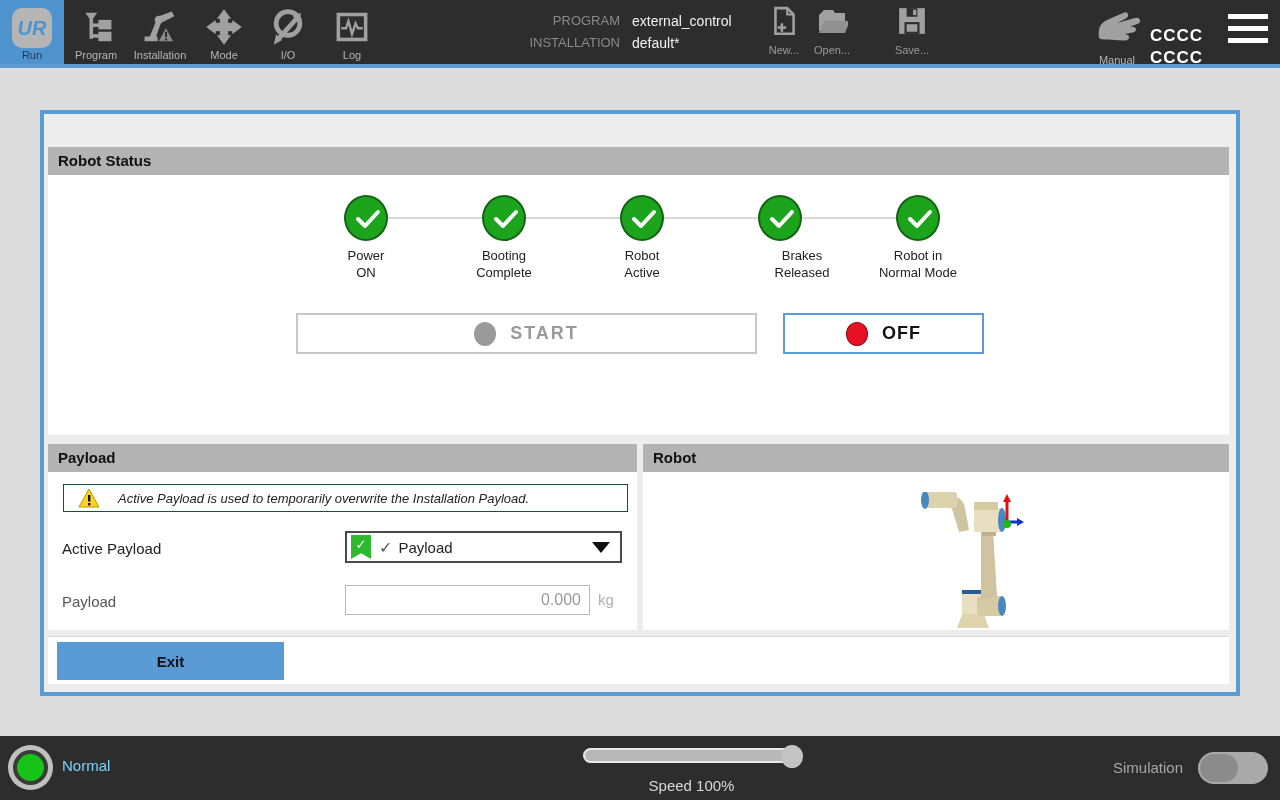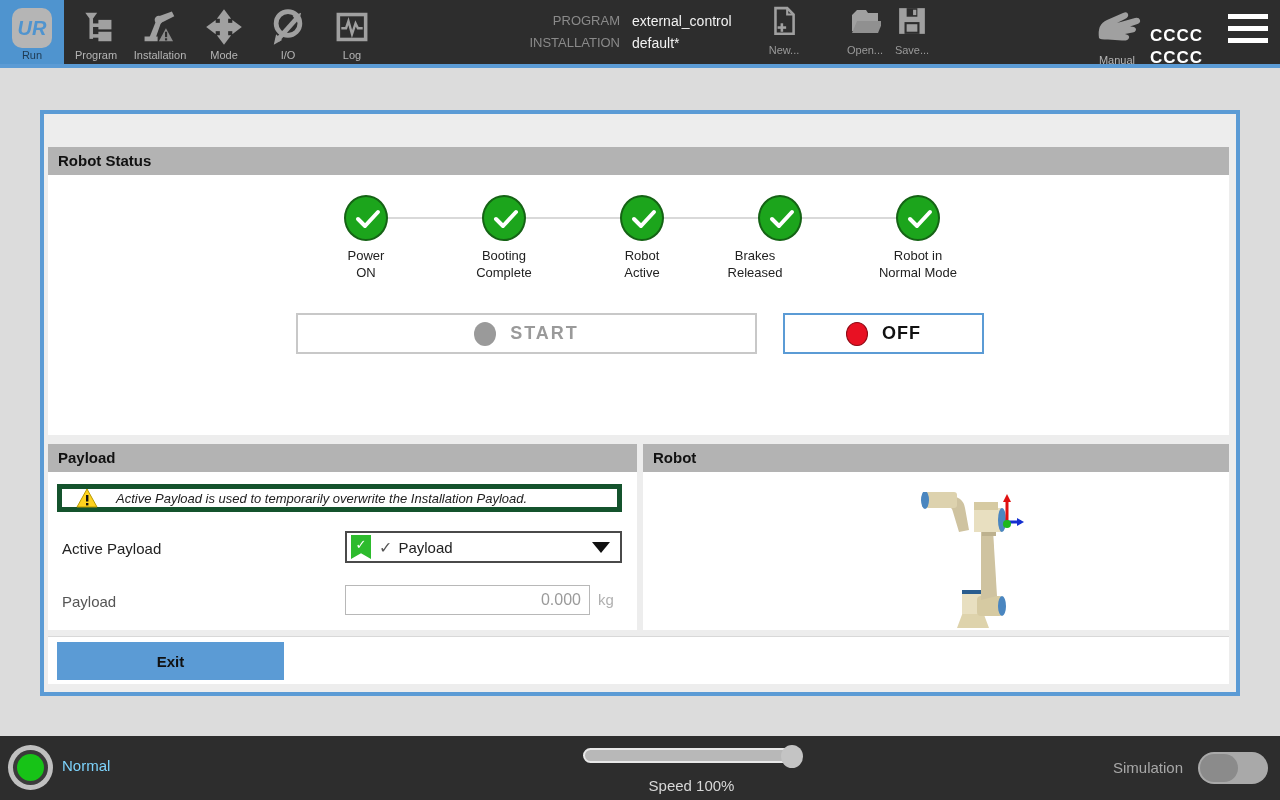--- a/index.html
+++ b/index.html
@@ -52,22 +52,22 @@
                border:2px solid #c8c8c8; color:#9a9a9a; font-size:18px; font-weight:bold;
                letter-spacing:2px; display:flex; align-items:center; justify-content:center; gap:14px; }
   .btn-off { position:absolute; left:739px; top:199px; width:201px; height:41px; background:#fff;
              border:2px solid #5b9bd5; color:#111; font-size:18px; font-weight:bold;
              letter-spacing:1px; display:flex; align-items:center; justify-content:center; gap:14px; cursor:pointer; }
   .dot { width:22px; height:24px; border-radius:50%; }
   .dot-gray { background:#9a9a9a; }
   .dot-red { background:#e81123; border:1px solid #8c0a15; }
 
   
-  .note-box { position:absolute; left:13px; top:370px; width:565px; height:28px; background:#fff;
-              border:5px solid #14532d; display:flex; align-items:center; }
+  .note-box { position:absolute; left:19px; top:370px; width:565px; height:28px; background:#fff;
+              border:1px solid #14532d; display:flex; align-items:center; }
   .note-text { font-size:13px; font-style:italic; color:#222; margin-left:18px; }
   .warn-icon { margin-left:14px; }
   .form-label { position:absolute; left:18px; font-size:15px; color:#222; }
   .form-label.dim { color:#555; }
   .dropdown { position:absolute; left:301px; top:417px; width:277px; height:32px; background:#fff;
               border:2px solid #4a4a4a; display:flex; align-items:center; cursor:pointer; }
   .bookmark { width:20px; height:24px; margin-left:4px; background:#2dbb2d; color:#fff; font-size:13px;
               text-align:center; line-height:20px;
               clip-path:polygon(0 0,100% 0,100% 100%,50% 76%,0 100%); }
   .dd-check { color:#555; font-size:16px; margin-left:8px; }
@@ -191,21 +191,21 @@
     <div class="file-action" style="left:752px">
       <svg width="30" height="32" viewBox="0 0 28 30">
         <path d="M6 2 h11 l6 6 v18 h-17 z" fill="none" stroke="#a0a0a0" stroke-width="2.4"></path>
         <path d="M17 2 v6 h6" fill="none" stroke="#a0a0a0" stroke-width="2"></path>
         <rect x="8" y="19" width="8" height="2.4" fill="#a0a0a0"></rect>
         <rect x="10.8" y="16.2" width="2.4" height="8" fill="#a0a0a0"></rect>
       </svg>
       <div class="fa-label">New...</div>
     </div>
 
-    <div class="file-action" style="left:833px">
+    <div class="file-action" style="left:800px">
       <svg width="32" height="30" viewBox="0 0 32 28">
         <path d="M3 8 l5-5 h9 l2 3 h10 v18 h-26 z" fill="#a0a0a0"></path>
         <path d="M3 26 l5-12 h26 l-5 12 z" fill="#909090"></path>
       </svg>
       <div class="fa-label">Open...</div>
     </div>
 
     <div class="file-action" style="left:880px">
       <svg width="30" height="30" viewBox="0 0 28 28">
         <rect x="2" y="2" width="24" height="24" fill="#a0a0a0"></rect>
@@ -269,21 +269,21 @@
           <polyline points="3,11 10,18 23,4" fill="none" stroke="#fff" stroke-width="4" stroke-linecap="round" stroke-linejoin="round"></polyline>
         </svg>
     </div>
 
     <div class="step-label" style="left:252px; top:133px;">Power
 ON</div>
     <div class="step-label" style="left:390px; top:133px;">Booting
 Complete</div>
     <div class="step-label" style="left:528px; top:133px;">Robot
 Active</div>
-    <div class="step-label" style="left:641px; top:133px;">Brakes
+    <div class="step-label" style="left:688px; top:133px;">Brakes
 Released</div>
     <div class="step-label" style="left:804px; top:133px;">Robot in
 Normal Mode</div>
 
     <div class="btn-start">
       <span class="dot dot-gray"></span>
       <span>START</span>
     </div>
     <div class="btn-off">
       <span class="dot dot-red"></span>

